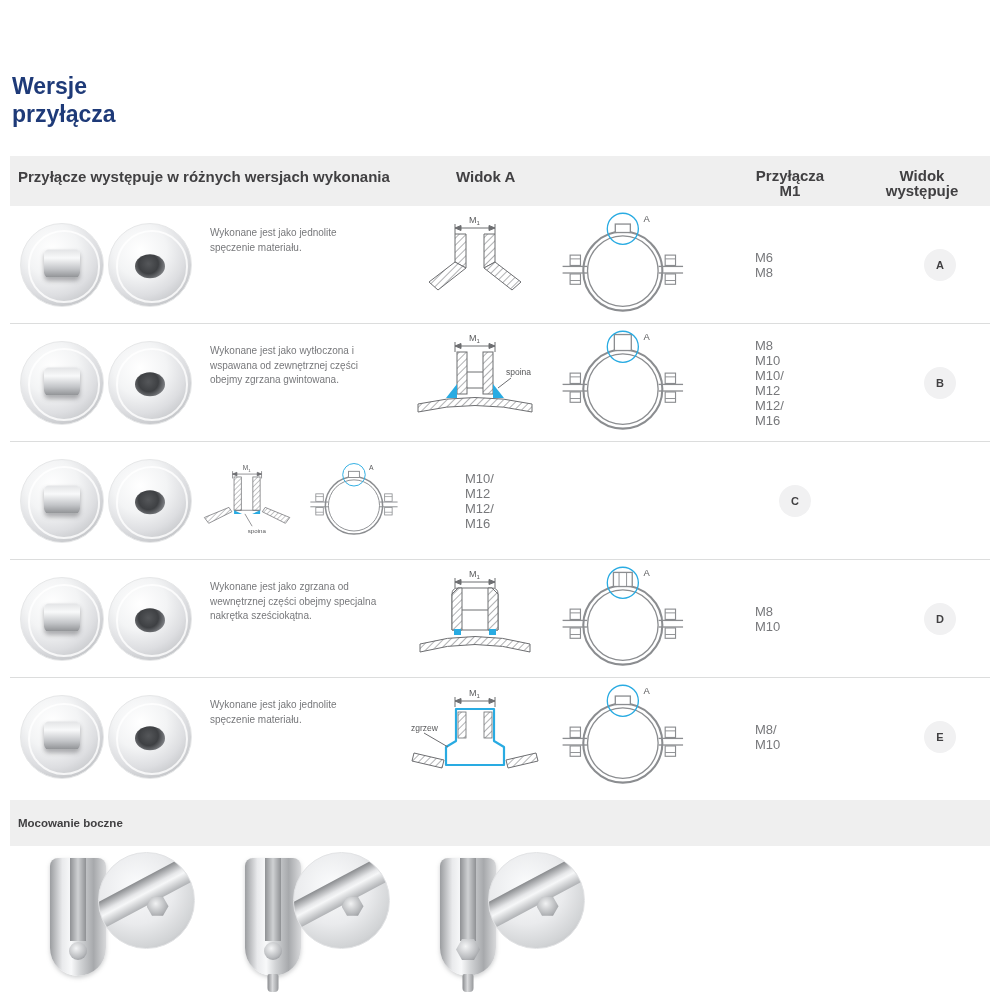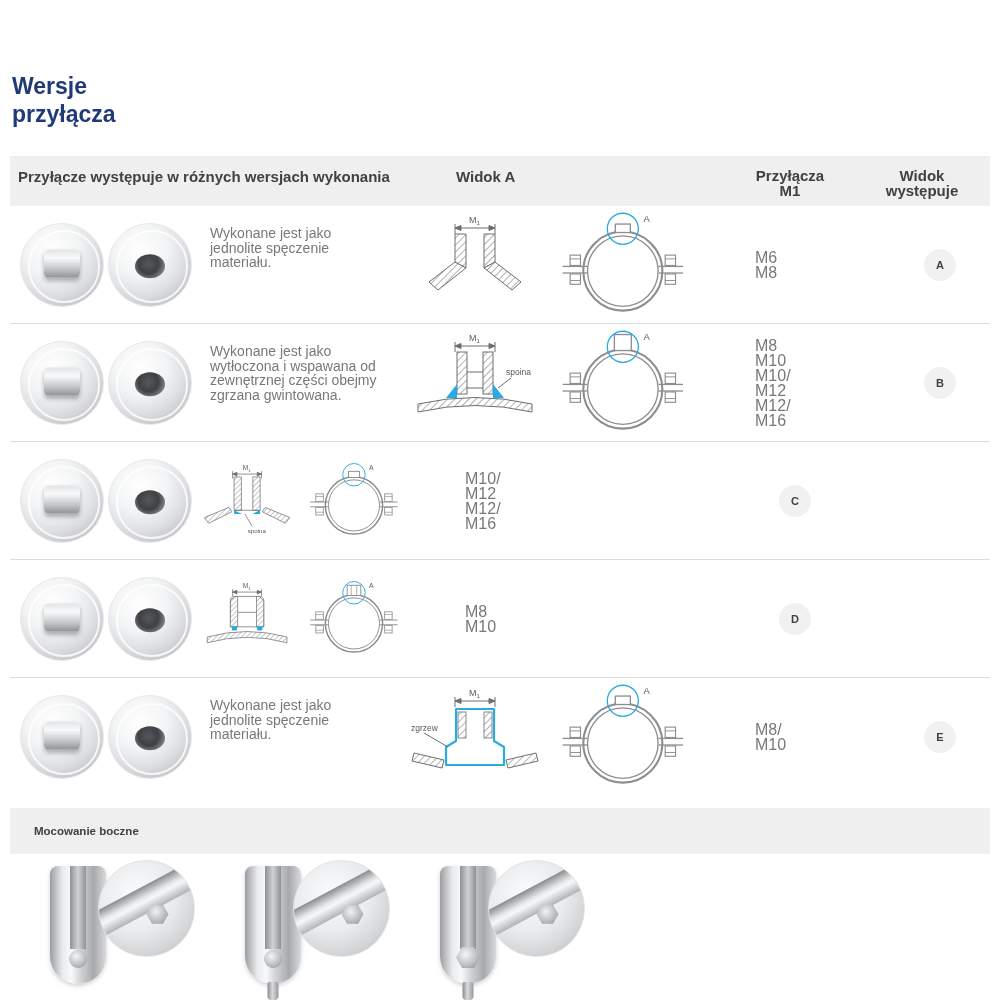--- a/index.html
+++ b/index.html
@@ -28,46 +28,46 @@
   .photo::before { content:""; position:absolute; left:8%; top:8%; width:84%; height:84%;
            border-radius:50%; border:2px solid rgba(255,255,255,.8); }
   .photo-outer::after { content:""; position:absolute; left:50%; top:50%; transform:translate(-50%,-55%);
            width:36px; height:28px; border-radius:5px;
            background:linear-gradient(180deg,#e3e4e6,#f8f9fa 30%,#c2c4c7 70%,#8f9194);
            box-shadow:0 3px 4px rgba(90,92,95,.45); }
   .photo-inner::after { content:""; position:absolute; left:50%; top:50%; transform:translate(-50%,-45%);
            width:30px; height:24px; border-radius:50%;
            background:radial-gradient(circle at 45% 40%, #55575a, #3e4043 45%, #7c7e82 75%, #aeb0b3); }
 
-  .desc { font-size:14px; line-height:14.5px; align-self:start; padding:20px 26px 0 10px; color:#77787b; }
+  .desc { font-size:10px; line-height:14.5px; align-self:start; padding:20px 26px 0 10px; color:#77787b; }
 
   .drawings { display:flex; align-items:center; }
   .xsec { width:130px; height:105px; }
   .clamp { width:160px; height:112px; }
   svg text { font-family:"Liberation Sans", sans-serif; fill:#58595b; }
   .sec { display:none; }
   .row[data-section="flared"] .sec-flared,
   .row[data-section="outer"]  .sec-outer,
   .row[data-section="inner"]  .sec-inner,
   .row[data-section="hex"]    .sec-hex,
   .row[data-section="zgrzew"] .sec-zgrzew { display:inline; }
   .boss { display:none; }
   .row[data-clamp="small"] .boss-small,
   .row[data-clamp="tall"]  .boss-tall,
   .row[data-clamp="hex"]   .boss-hex { display:inline; }
 
-  .threads { font-size:16px; line-height:15px; color:#77787b; padding-left:55px; }
+  .threads { font-size:13px; line-height:15px; color:#77787b; padding-left:55px; }
   .version { display:flex; justify-content:center; }
   .version-circle { width:32px; height:32px; border-radius:50%; background:#f1f1f2;
         display:flex; align-items:center; justify-content:center;
         font-size:11px; font-weight:bold; color:#414042; margin-left:30px; }
 
   
   .side-bar { background:#efefef; min-height:46px; display:flex; align-items:center;
-        padding-left:24px; font-size:11.5px; font-weight:bold; color:#414042; margin-top:12px; }
+        padding-left:8px; font-size:11.5px; font-weight:bold; color:#414042; margin-top:4px; }
   .side-photos { display:flex; padding:6px 0 0 30px; height:160px; }
   .pair { position:relative; width:165px; height:150px; margin-right:30px; }
   .strap { position:absolute; left:10px; top:6px; width:56px; height:118px;
         border-radius:8px 8px 28px 28px;
         background:linear-gradient(90deg,#9b9da0 0%,#e9eaec 22%,#f8f9fa 38%,#d0d2d4 55%,#a7a9ac 78%,#d8d9db 100%);
         box-shadow:0 2px 4px rgba(120,122,125,.35); }
   .groove { position:absolute; left:50%; top:0; transform:translateX(-50%); width:16px; height:70%;
         background:linear-gradient(90deg,#8f9194,#cfd1d3 50%,#8f9194); }
   .screw { position:absolute; left:50%; bottom:16px; transform:translateX(-50%); width:18px; height:18px;
         border-radius:50%; background:radial-gradient(circle at 40% 35%,#f4f5f6,#b8babd 60%,#7e8084); }
@@ -464,20 +464,21 @@
     <div class="version">
       <div class="version-circle">C</div>
     </div>
   </div>
 
   <div class="row" data-section="hex" data-clamp="hex">
     <div class="photos">
       <div class="photo photo-outer"></div>
       <div class="photo photo-inner"></div>
     </div>
+    <div class="desc">Wykonane jest jako zgrzana od wewnętrznej części obejmy specjalna nakrętka sześciokątna.</div>
     <div class="drawings">
 
       <svg class="xsec" viewBox="0 0 130 105">
         <defs>
           <pattern id="hatch" width="5" height="5" patternUnits="userSpaceOnUse" patternTransform="rotate(45)">
             <rect width="5" height="5" fill="#ffffff"></rect>
             <line x1="0" y1="0" x2="0" y2="5" stroke="#85878a" stroke-width="1.3"></line>
           </pattern>
         </defs>
         <g stroke="#6d6e71" stroke-width="1">

